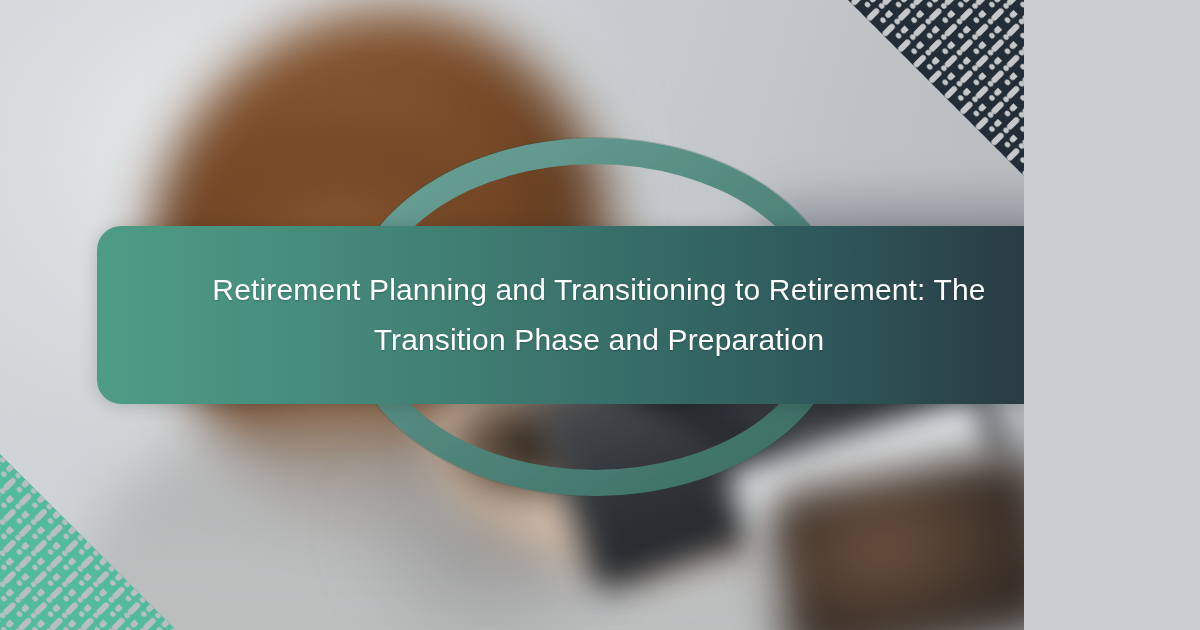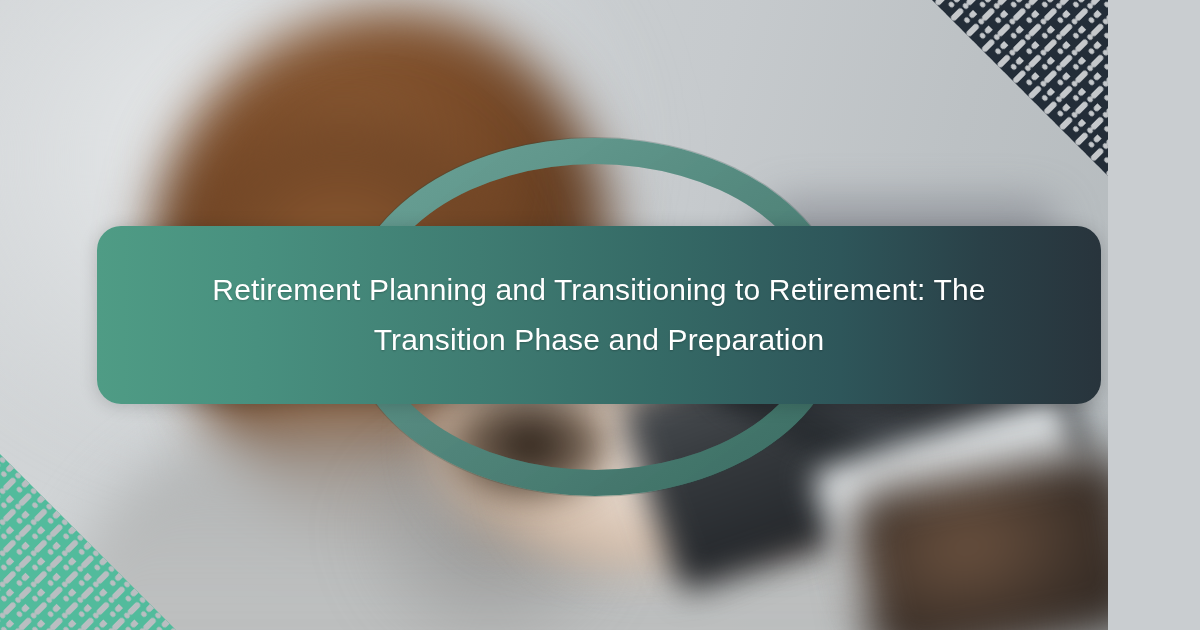--- a/index.html
+++ b/index.html
@@ -6,21 +6,21 @@
 
   html, body {
     width:1200px; height:630px;
     overflow:hidden;
     background:#c9cdd0;
     font-family:"Liberation Sans", sans-serif;
   }
 
   #stage {
     position:relative;
-    width:1108px; height:630px;
+    width:1024px; height:630px;
     overflow:hidden;
     background:#a3a3a3;
   }
 
   
   .photo {
     position:absolute; inset:0;
     overflow:hidden;
   }
   .photo .layer { position:absolute; }

